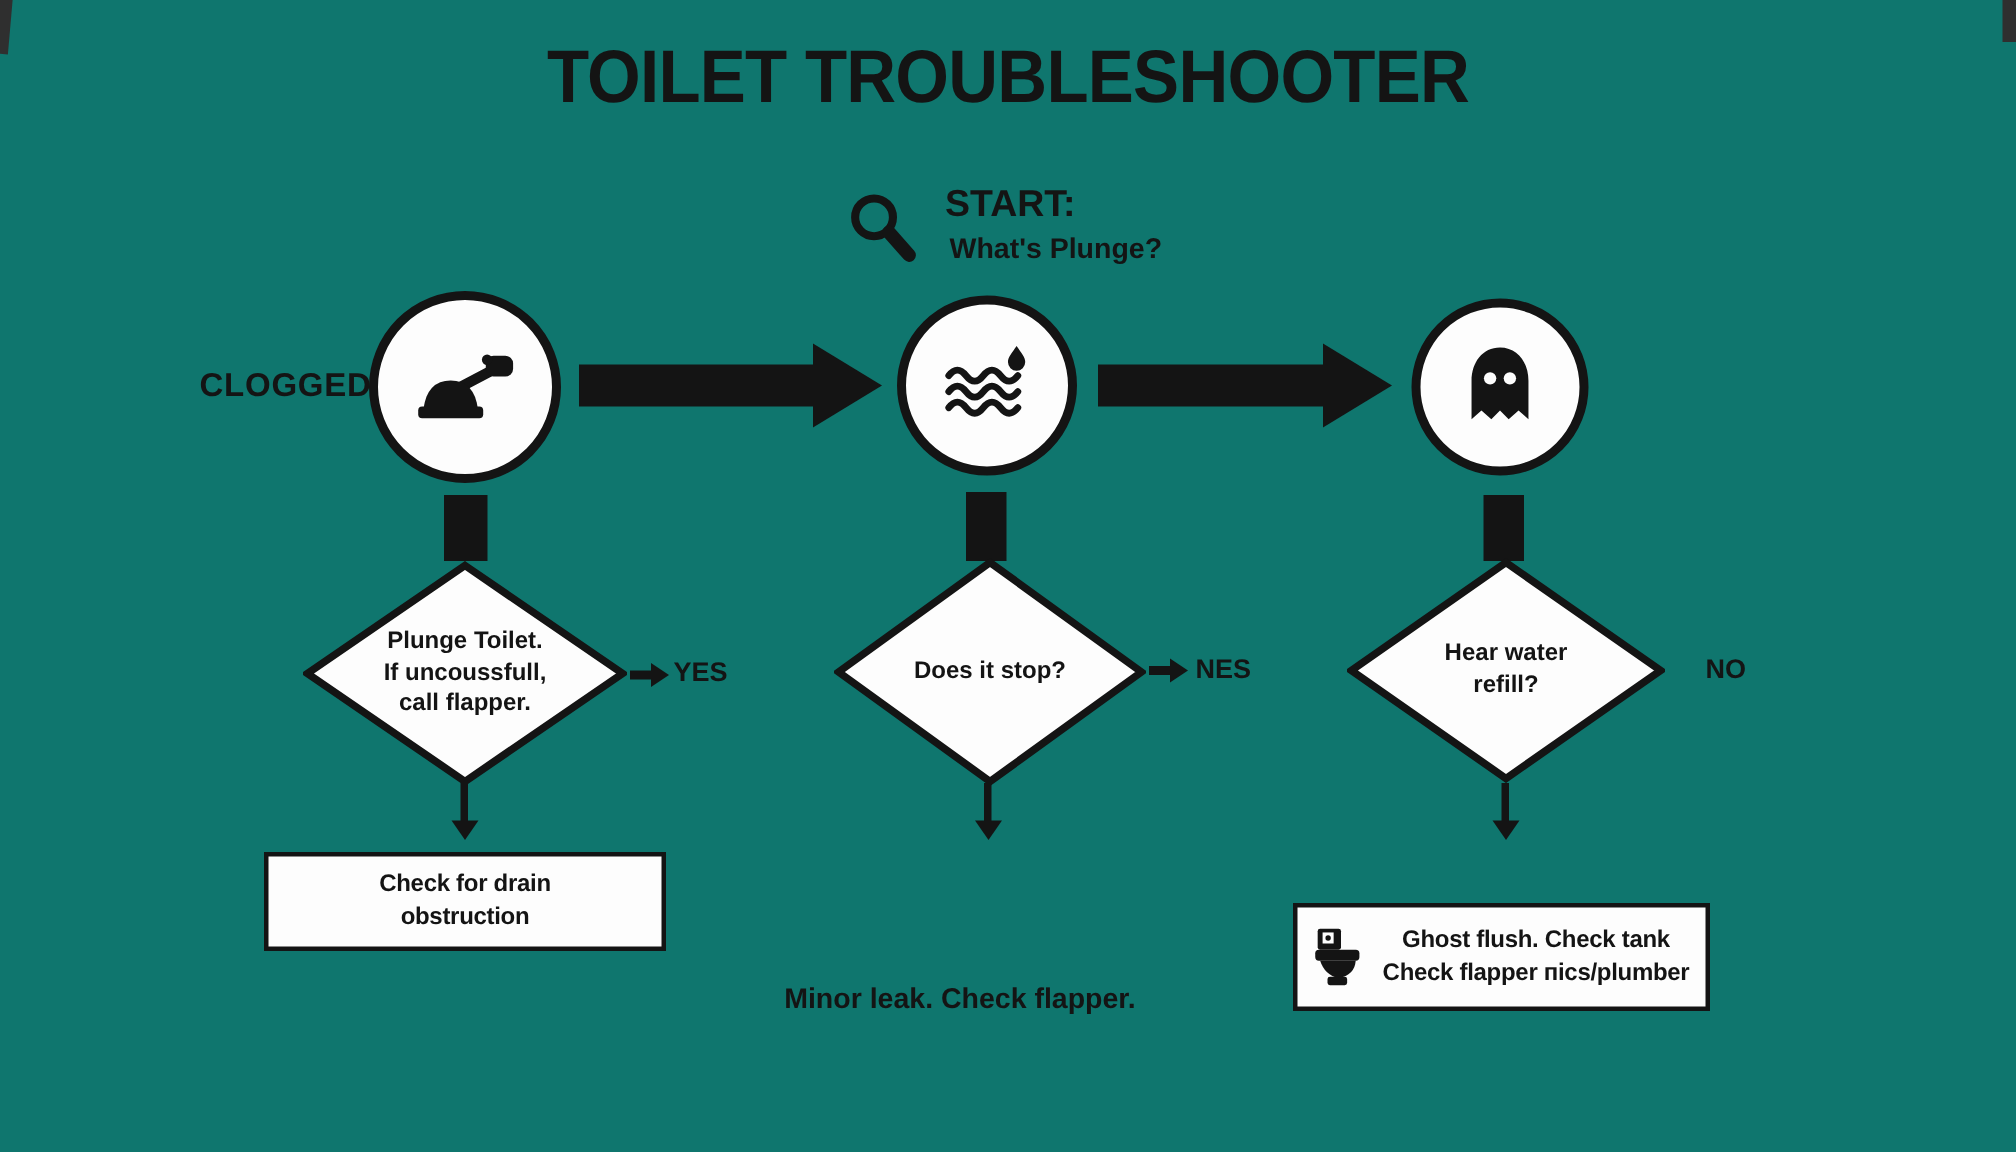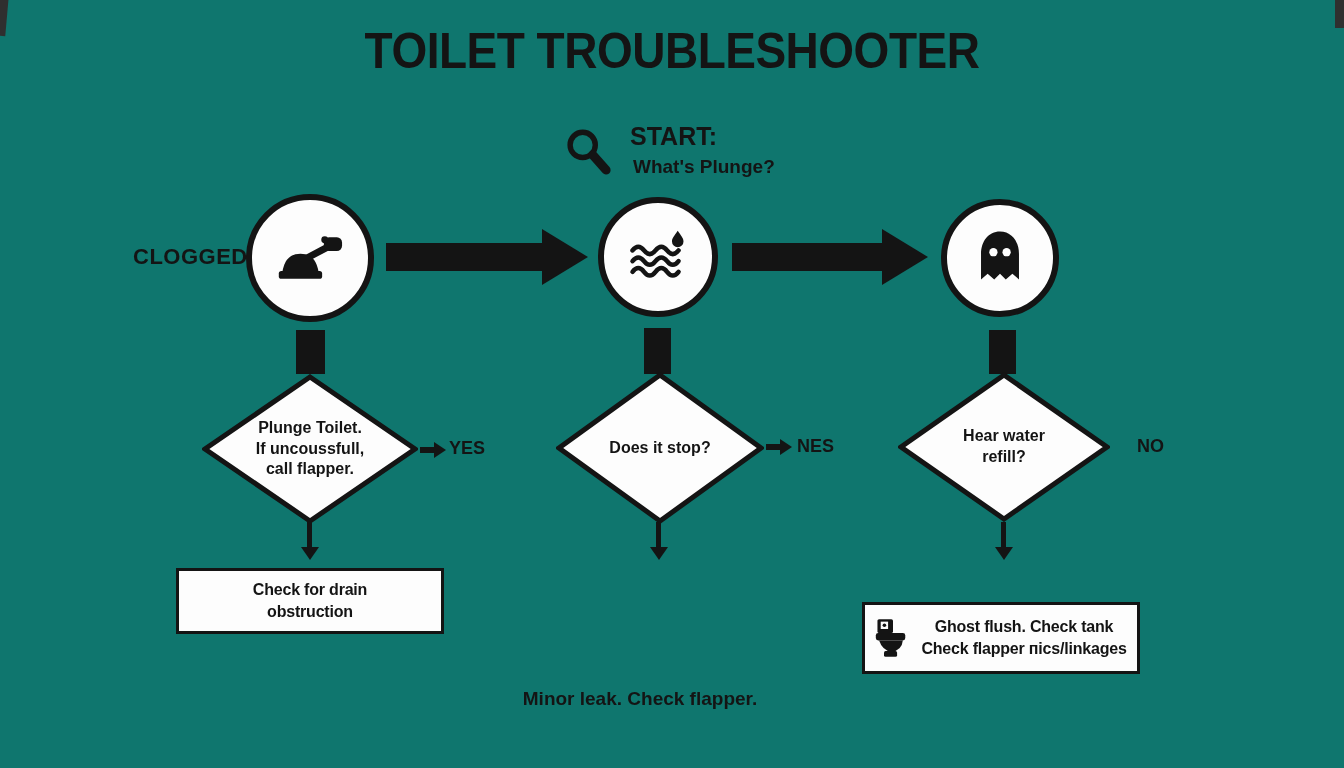--- a/index.html
+++ b/index.html
@@ -12,21 +12,21 @@
   .small-head-right{width:0;height:0;border-top:8px solid transparent;border-bottom:8px solid transparent;border-left:12px solid #141414;}
   .small-head-down{width:0;height:0;border-left:9px solid transparent;border-right:9px solid transparent;border-top:13px solid #141414;}
   .side-label{font-size:22px;font-weight:800;letter-spacing:0.5px;white-space:nowrap;}
   .diamond-text{position:absolute;inset:0;display:flex;flex-direction:column;justify-content:center;font-size:16px;font-weight:700;line-height:1.3;text-align:center;}
   .answer{font-size:18px;font-weight:800;}
   .result-box{border:3px solid #141414;background:#fdfdfd;box-sizing:border-box;display:flex;align-items:center;justify-content:center;gap:10px;padding:0 8px;}
   .result-text{font-size:16px;font-weight:700;line-height:1.35;text-align:center;letter-spacing:-0.2px;}
   .result-text div{white-space:nowrap;}
   .start-label{font-size:25px;font-weight:800;}
   .start-question{font-size:19px;font-weight:700;}
-  .footnote{font-size:19px;font-weight:800;text-align:center;white-space:nowrap;margin-top:32px;}
+  .footnote{font-size:19px;font-weight:800;text-align:center;white-space:nowrap;}
   .artifact{background:#2f2f2f;}
 </style>
 </head>
 <body>
 
 <div class="stage">
 
   <div class="abs artifact" style="left:-2px;top:-4px;width:9px;height:40px;transform:rotate(5deg);"></div>
   <div class="abs artifact" style="left:1335px;top:-4px;width:11px;height:32px;"></div>
 
@@ -136,19 +136,19 @@
     <svg width="36" height="42" viewBox="0 0 44 50">
       <rect x="3" y="2" width="19" height="17" rx="2" fill="#141414"></rect>
       <rect x="7" y="5" width="9" height="9" fill="#fdfdfd"></rect>
       <circle cx="11.5" cy="9.5" r="2.2" fill="#141414"></circle>
       <rect x="1" y="19" width="36" height="9" rx="3" fill="#141414"></rect>
       <path d="M5 28 h29 q-1 12 -14 14 q-11 -2 -15 -14 z" fill="#141414"></path>
       <rect x="11" y="41" width="16" height="7" rx="2" fill="#141414"></rect>
     </svg>
     <div class="result-text">
       <div>Ghost flush. Check tank</div>
-      <div>Check flapper пics/linkages</div>
+      <div>Check flapper пics/plumber</div>
     </div>
   </div>
 
   <div class="abs footnote" style="left:490px;top:656px;width:300px;">Minor leak. Check flapper.</div>
 
 </div>
 
 </body></html>

